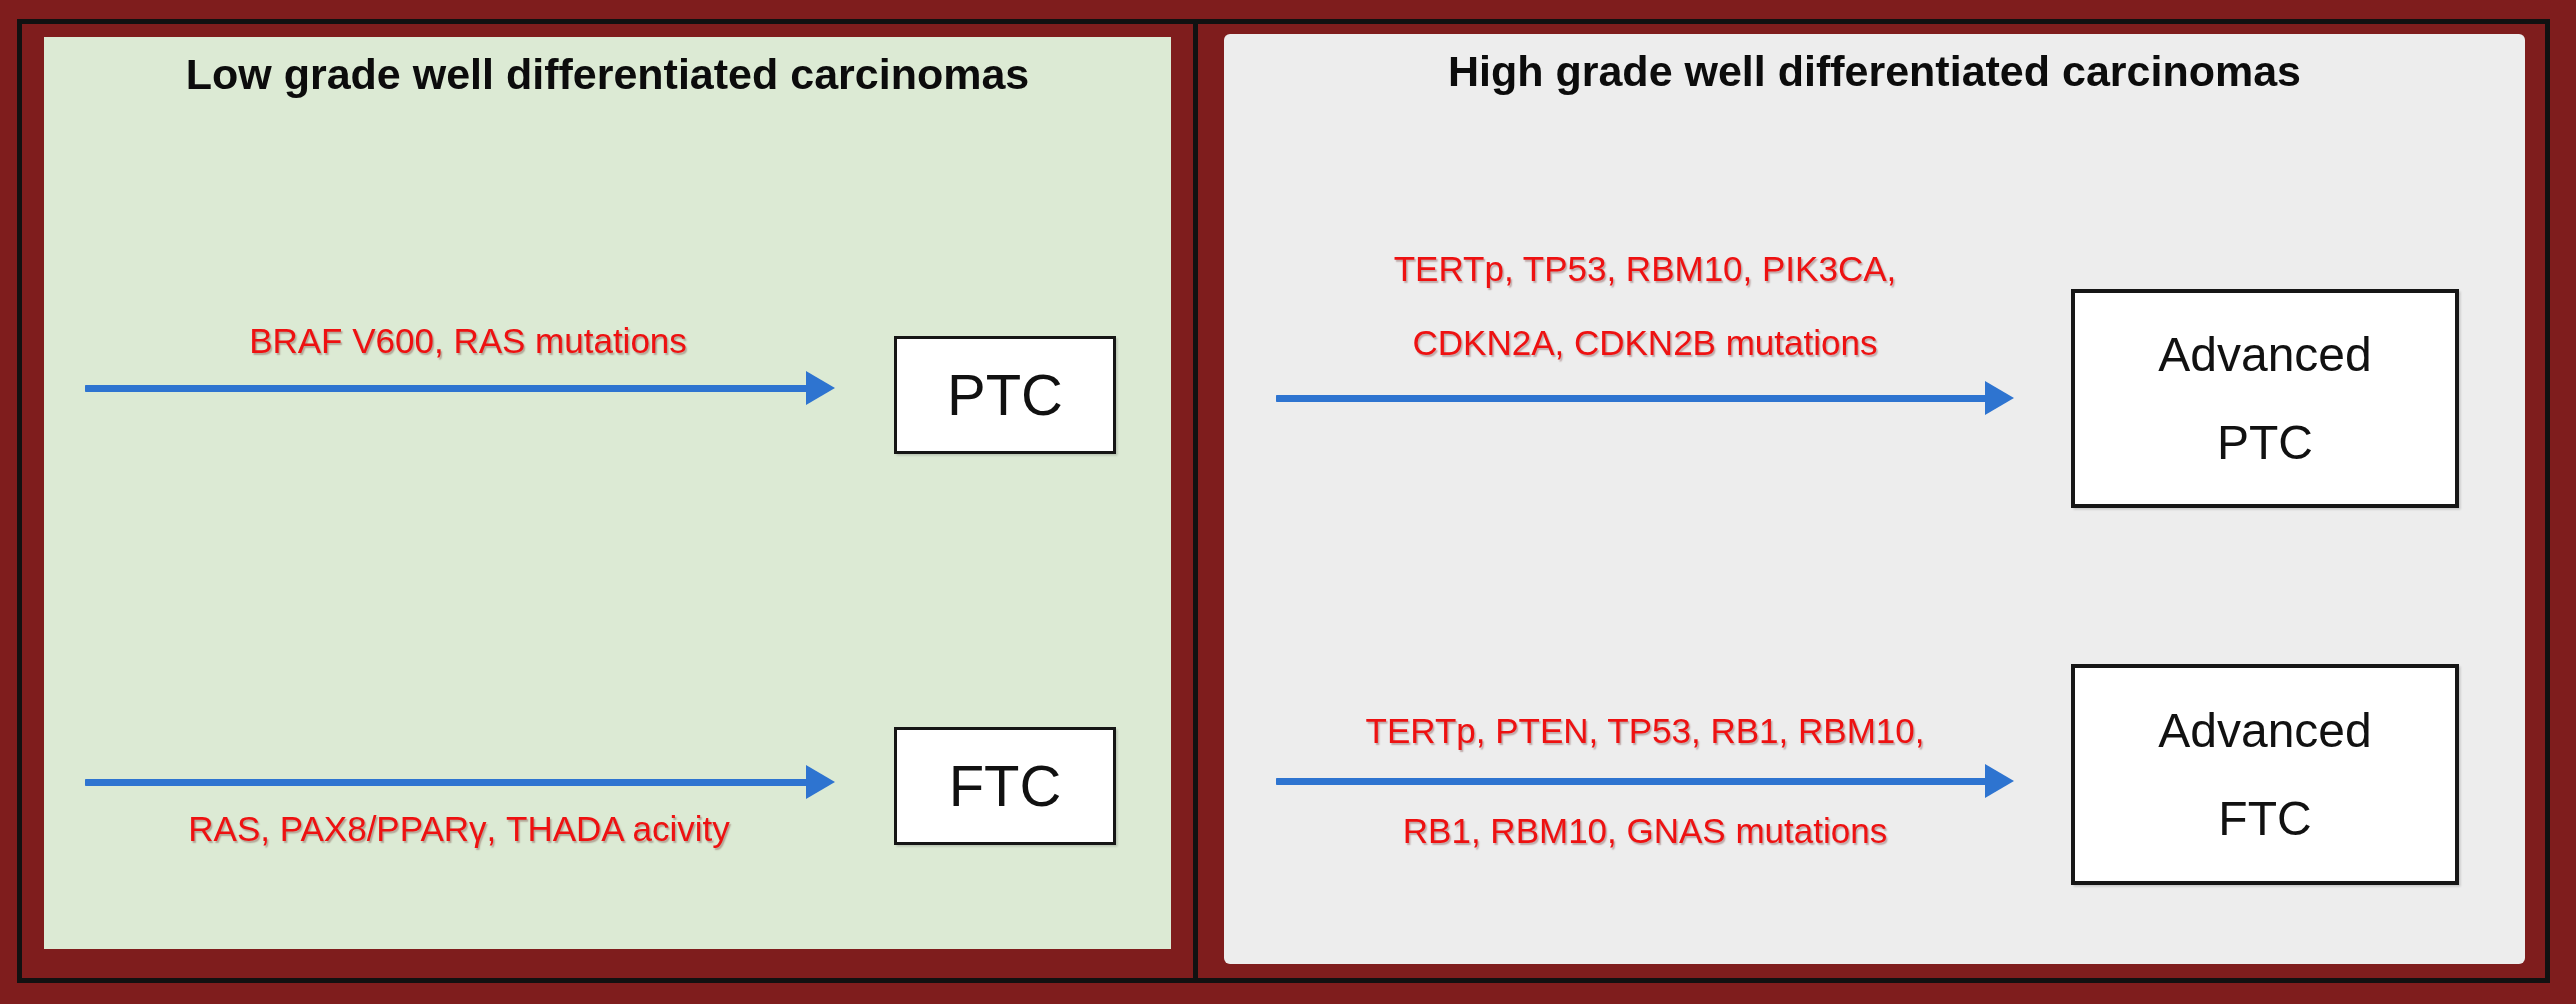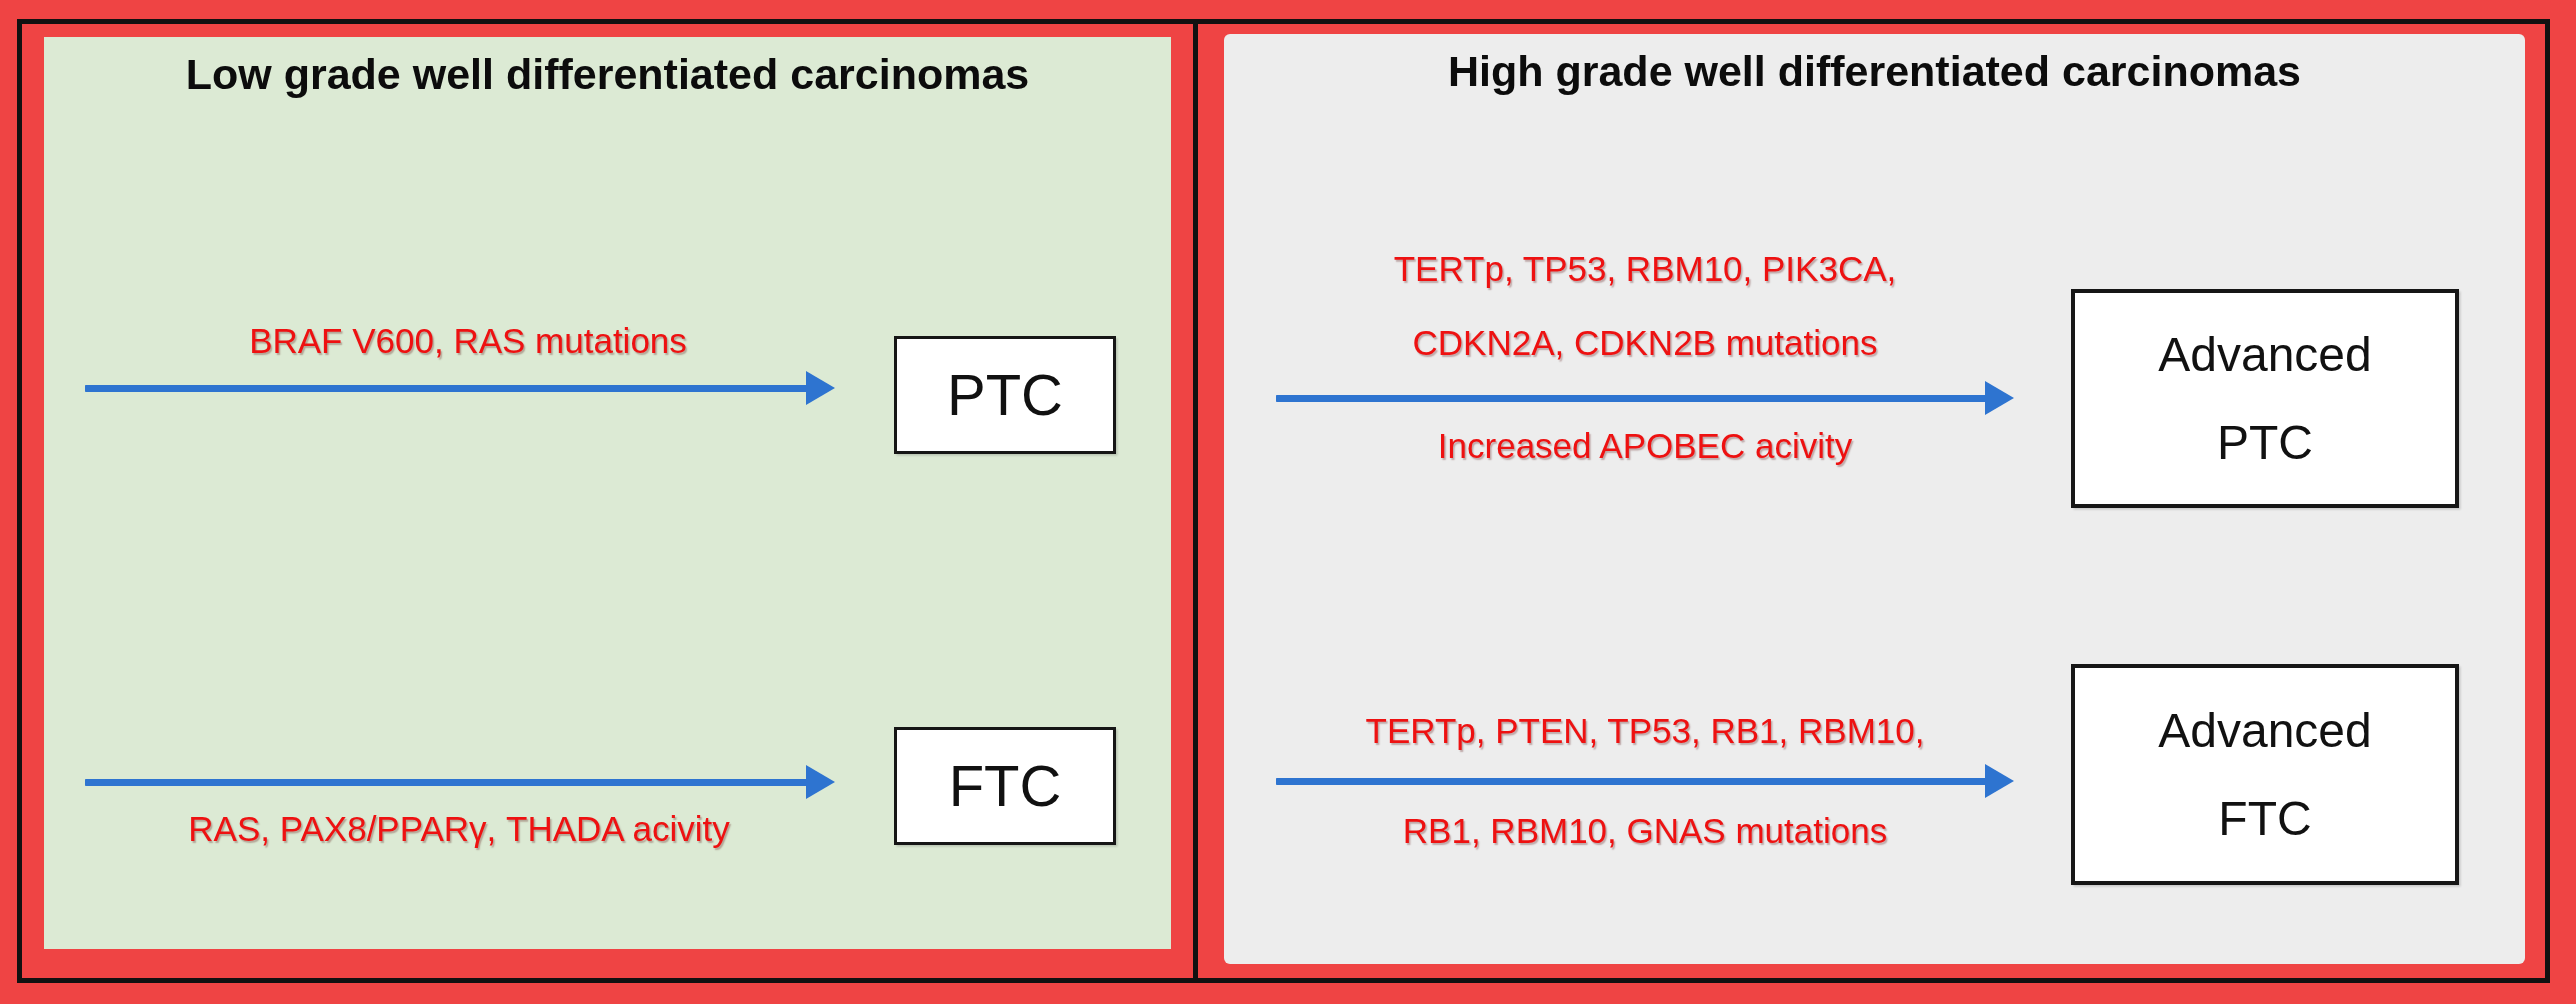--- a/index.html
+++ b/index.html
@@ -4,21 +4,21 @@
 <style>
   html, body {
     margin: 0;
     padding: 0;
     background: #ffffff;
   }
   .canvas {
     position: relative;
     width: 2576px;
     height: 1004px;
-    background: #ef4444;
+    background: #7f1d1d;
     font-family: "Liberation Sans", sans-serif;
     overflow: hidden;
   }
   .outer-border {
     position: absolute;
     left: 17px;
     top: 18.5px;
     width: 2533px;
     height: 964px;
     border: 5.4px solid #111111;
@@ -154,21 +154,20 @@
 
   <section class="panel panel-right">
     <h2 class="panel-title">High grade well differentiated carcinomas</h2>
 
     <div class="red-label rp-label" style="top: 214px; text-align: center;">TERTp, TP53, RBM10, PIK3CA,</div>
     <div class="red-label rp-label" style="top: 288px;">CDKN2A, CDKN2B mutations</div>
     <div class="arrow" style="left: 52px; top: 347px; width: 738px;">
       <div class="arrow-line"></div>
       <div class="arrow-head"></div>
     </div>
-    <div class="red-label rp-label" style="top: 391px;">Increased APOBEC acivity</div>
     <div class="target-box large" style="left: 847px; top: 255px; width: 388px; height: 219px;">
       <span class="box-line">Advanced</span>
       <span class="box-line">PTC</span>
     </div>
 
     <div class="red-label rp-label" style="top: 676px;">TERTp, PTEN, TP53, RB1, RBM10,</div>
     <div class="arrow" style="left: 52px; top: 730px; width: 738px;">
       <div class="arrow-line"></div>
       <div class="arrow-head"></div>
     </div>

